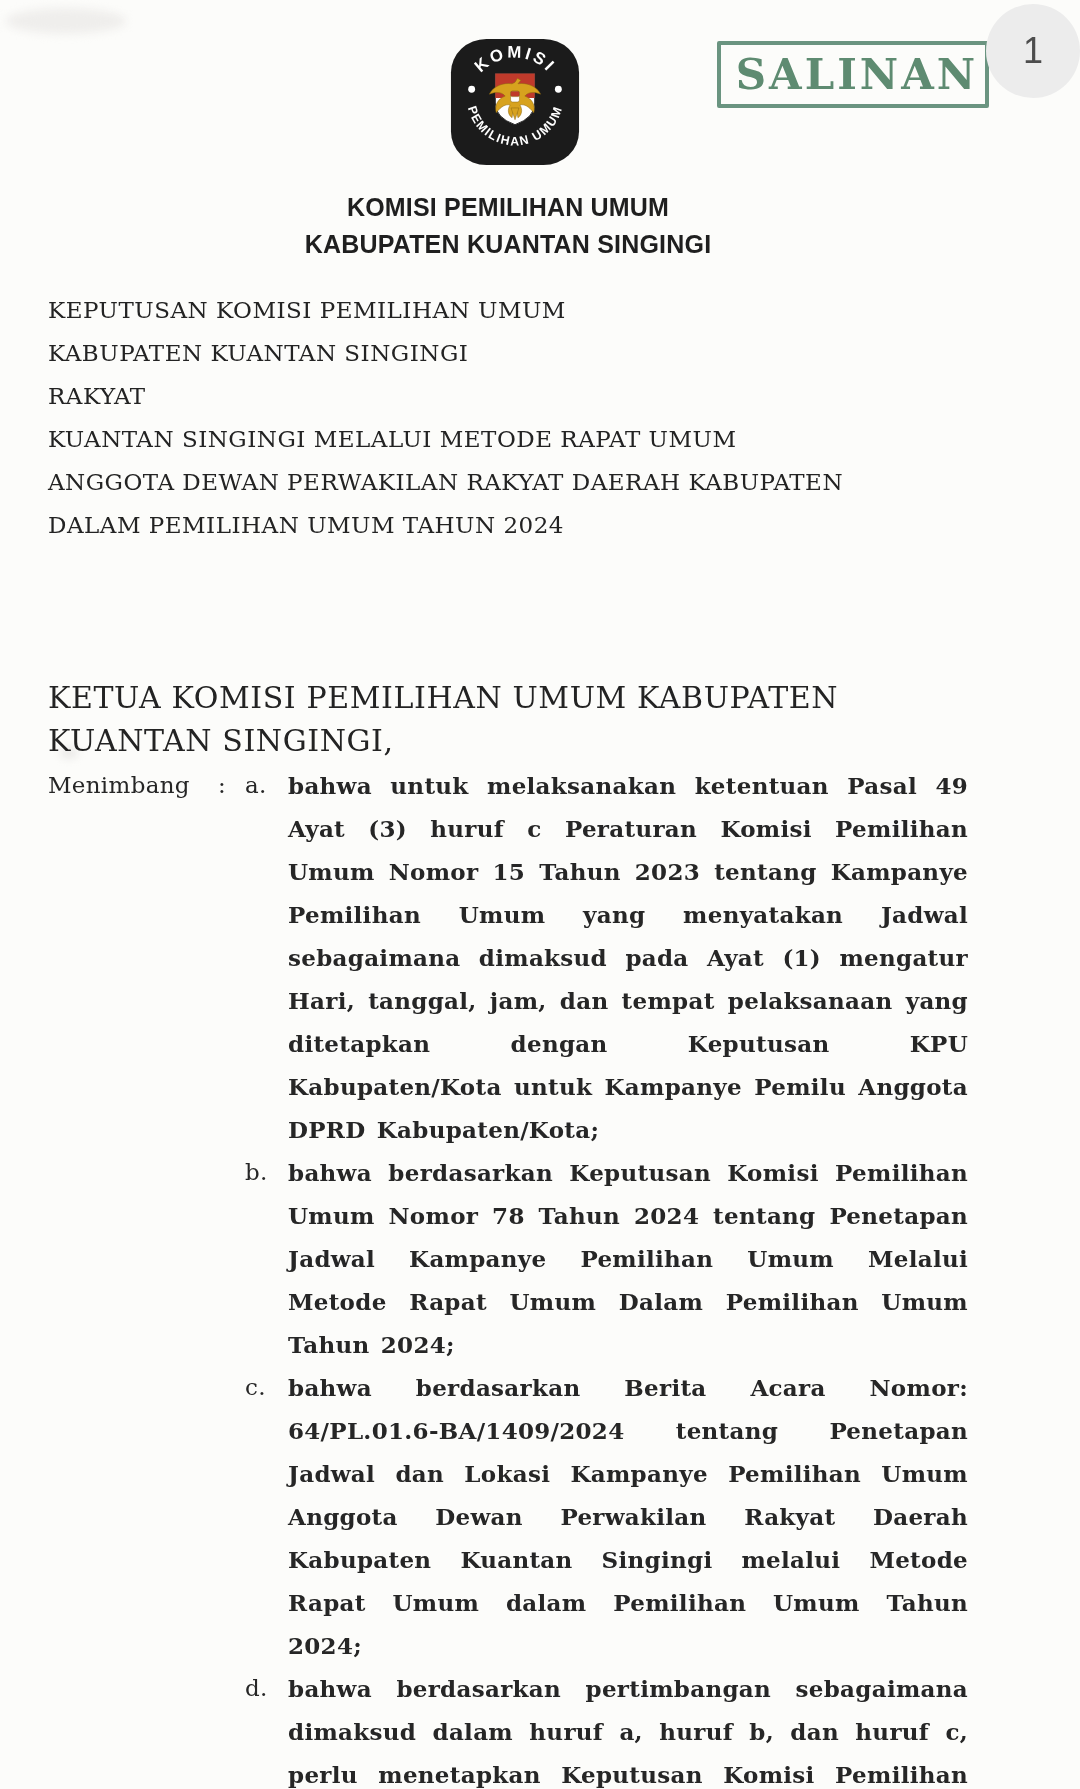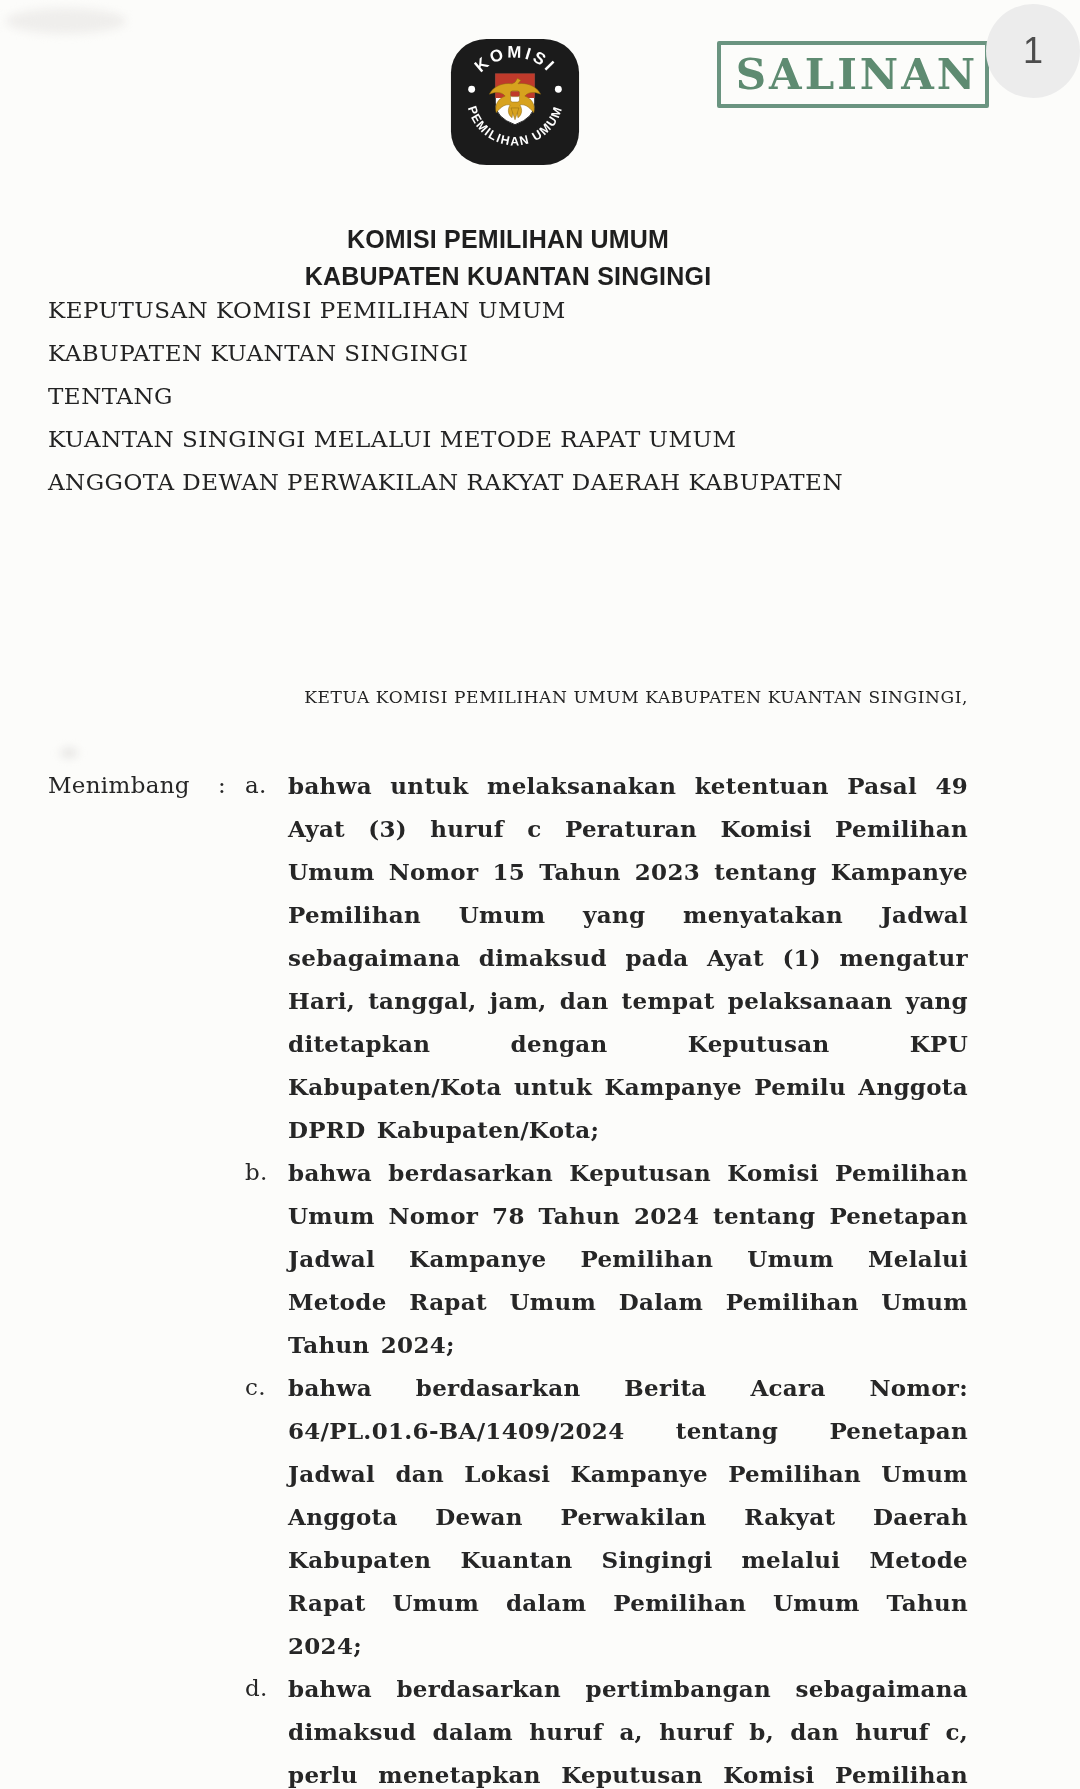--- a/index.html
+++ b/index.html
@@ -83,35 +83,34 @@
 
   .org-header {
     top: 189px;
     text-align: center;
     font-family: "Liberation Sans", sans-serif;
     font-weight: bold;
     font-size: 25px;
     line-height: 37px;
     color: #1f1f1f;
     letter-spacing: 0.2px;
-    margin-top: 32px;
   }
 
   .decree-title {
     top: 289px;
     font-size: 23px;
     line-height: 43px;
     letter-spacing: 0.5px;
     color: #232323;
   }
 
   .opening {
     top: 676px;
-    text-align: right;
-    font-size: 17px;
+    text-align: left;
+    font-size: 30px;
     line-height: 43px;
     letter-spacing: 0.6px;
     color: #232323;
   }
 
   .considerations {
     top: 764px;
     display: grid;
     grid-template-columns: 170px 27px 1fr;
     font-size: 23px;
@@ -184,23 +183,24 @@
   <div class="page-bubble">1</div>
 
   <div class="content org-header">
     <div>KOMISI PEMILIHAN UMUM</div>
     <div>KABUPATEN KUANTAN SINGINGI</div>
   </div>
 
   <div class="content decree-title">
     <div>KEPUTUSAN KOMISI PEMILIHAN UMUM</div>
     <div>KABUPATEN KUANTAN SINGINGI</div>
-    <div>TENTANG</div>
+    <div>RAKYAT</div>
     <div>KUANTAN SINGINGI MELALUI METODE RAPAT UMUM</div>
     <div>ANGGOTA DEWAN PERWAKILAN RAKYAT DAERAH KABUPATEN</div>
+    <div>DALAM PEMILIHAN UMUM TAHUN 2024</div>
   </div>
 
   <div class="content opening">KETUA KOMISI PEMILIHAN UMUM KABUPATEN KUANTAN SINGINGI,</div>
 
   <div class="content considerations">
     <div class="label">Menimbang</div>
     <div class="colon">:</div>
     <div class="items">
       <div class="item">
         <div class="marker">a.</div>

